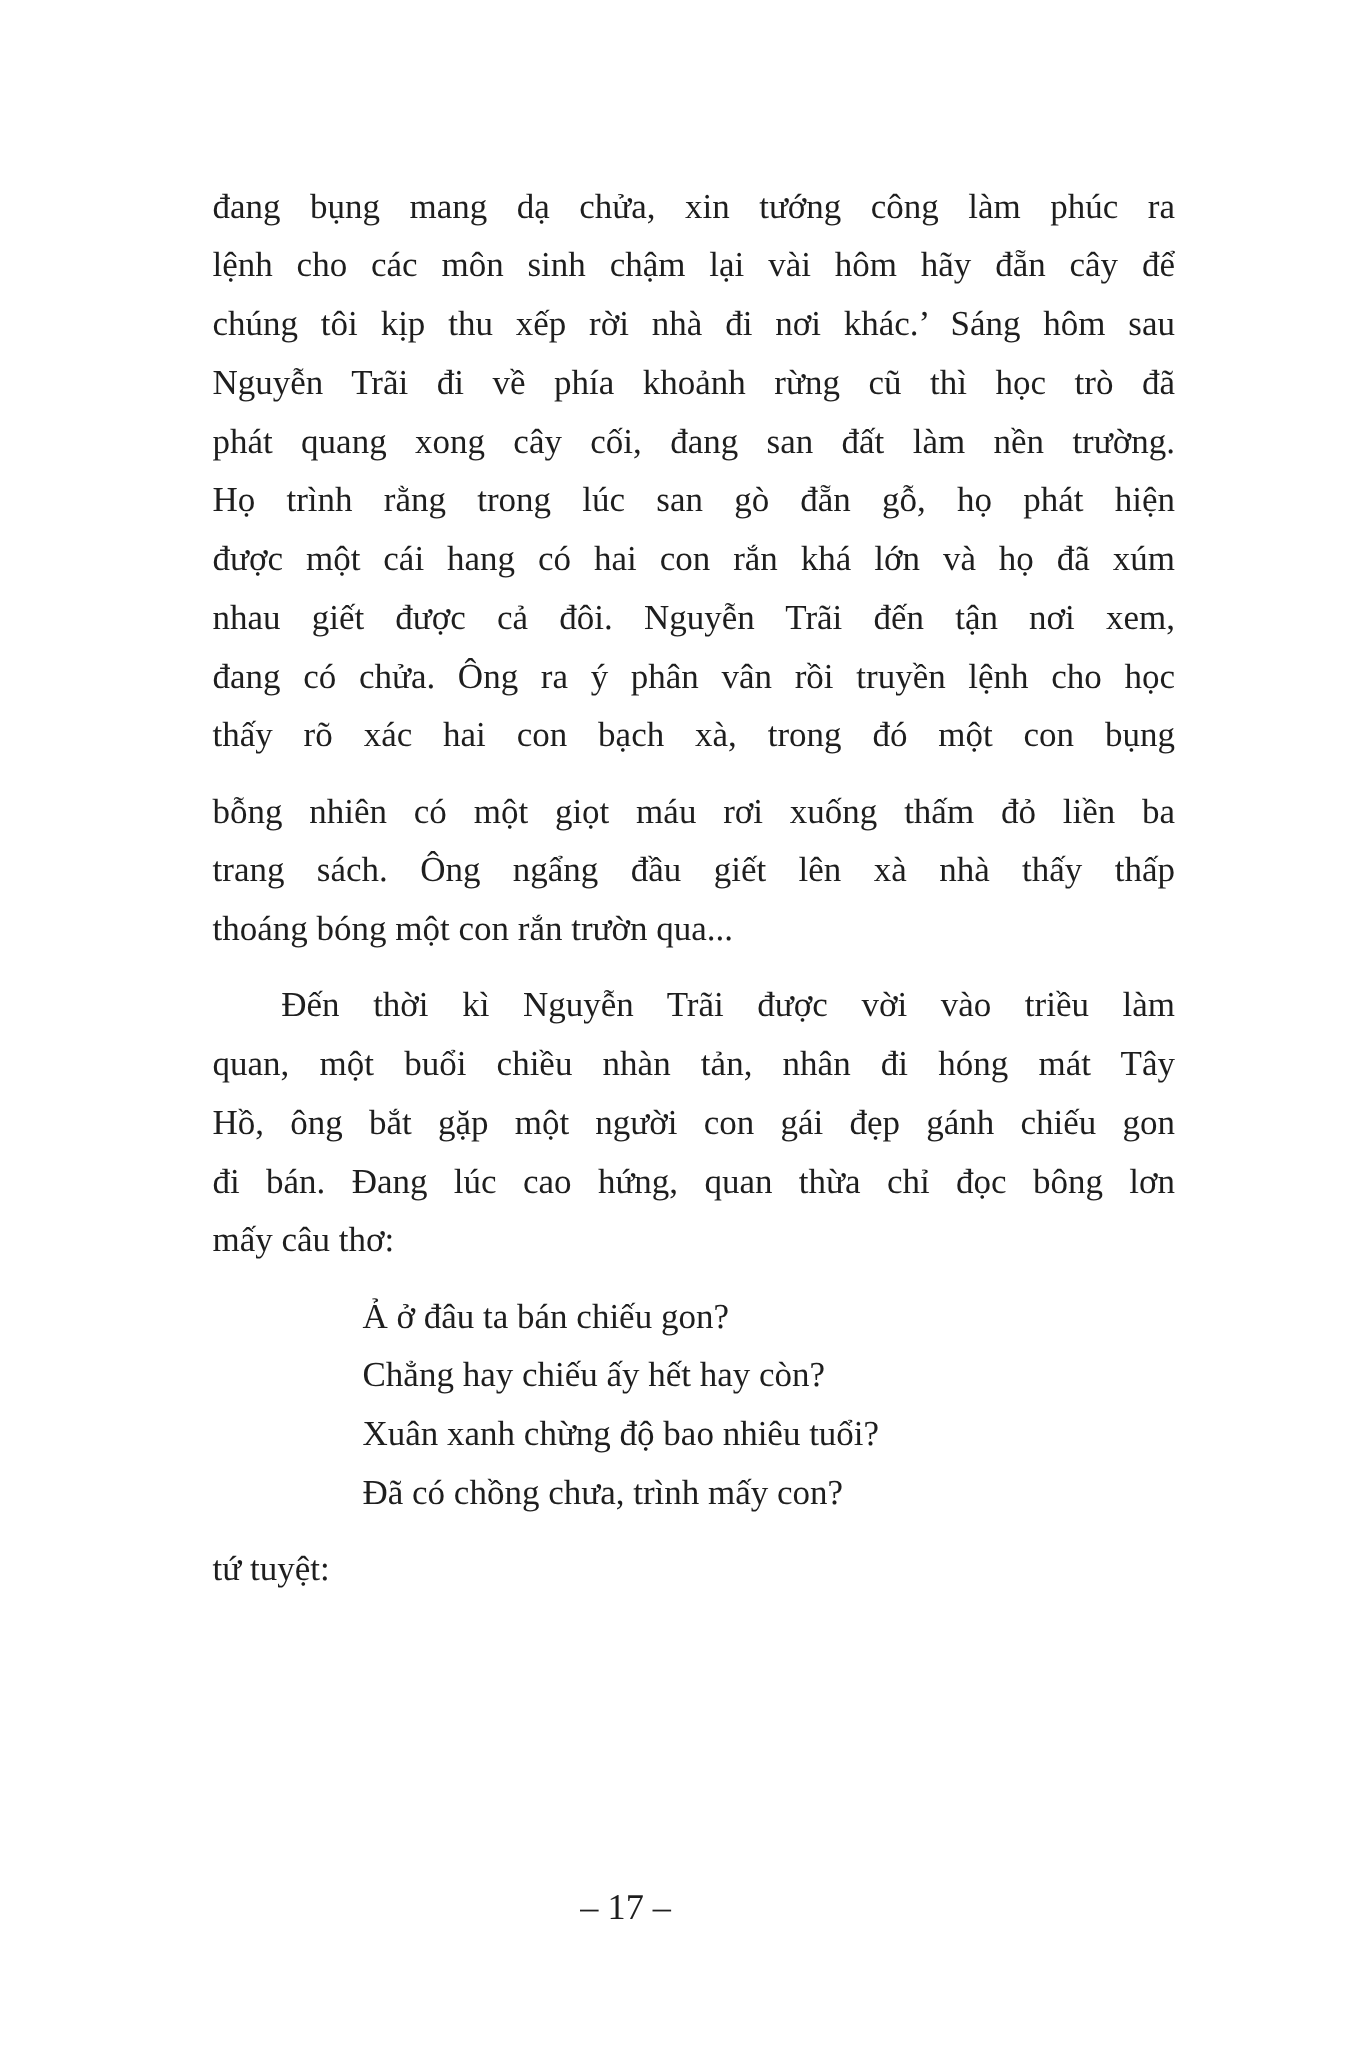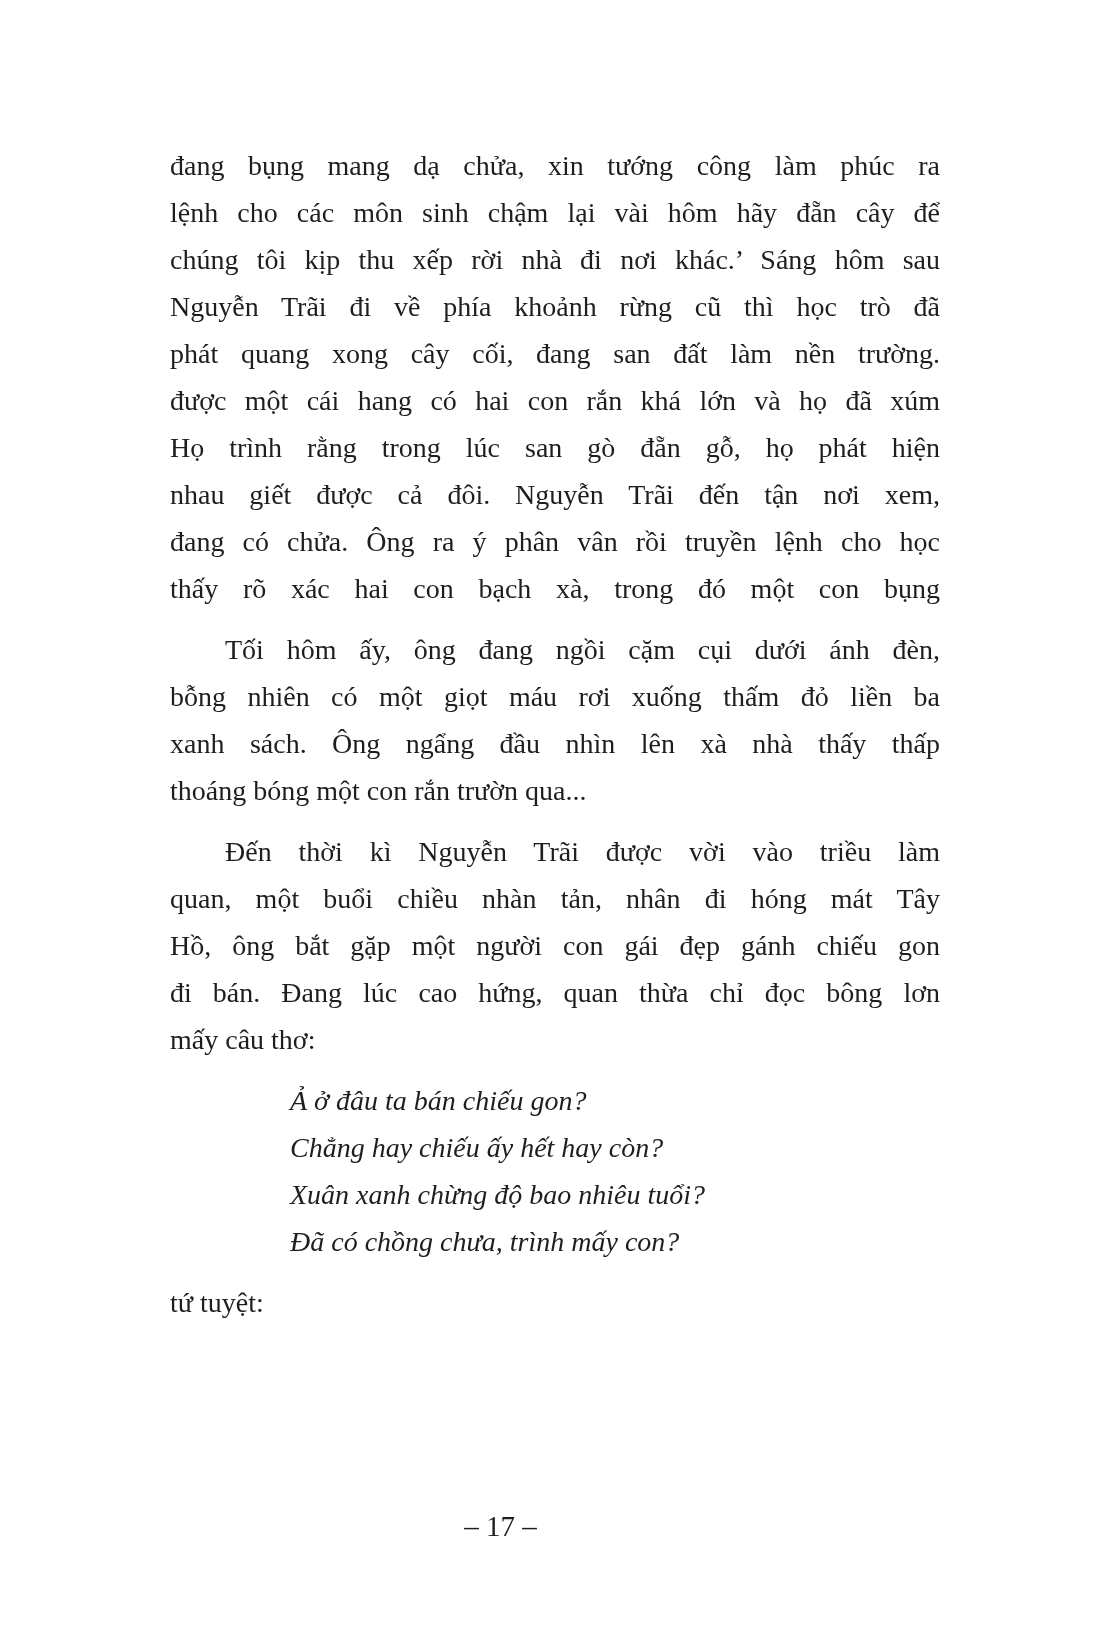--- a/index.html
+++ b/index.html
@@ -23,21 +23,20 @@
   .paragraph { margin: 0; }
   .paragraph + .paragraph { margin-top: 14px; }
   .line {
     text-align: justify;
     text-align-last: justify;
   }
   .line.last { text-align-last: left; }
   .paragraph.indented .line.first { text-indent: 55px; }
   .paragraph.poem {
     padding-left: 120px;
-    font-style: italic;
   }
   .paragraph.poem .line {
     text-align: left;
     text-align-last: left;
   }
   .page-footer {
     position: absolute;
     left: 0;
     top: 1506px;
     width: 1001px;
@@ -50,30 +49,29 @@
 </head>
 <body>
 
 <div id="paragraphs-container" class="text-block">
     <div class="paragraph body">
       <div class="line first">đang bụng mang dạ chửa, xin tướng công làm phúc ra</div>
       <div class="line">lệnh cho các môn sinh chậm lại vài hôm hãy đẵn cây để</div>
       <div class="line">chúng tôi kịp thu xếp rời nhà đi nơi khác.’ Sáng hôm sau</div>
       <div class="line">Nguyễn Trãi đi về phía khoảnh rừng cũ thì học trò đã</div>
       <div class="line">phát quang xong cây cối, đang san đất làm nền trường.</div>
+      <div class="line">Họ trình rằng trong lúc san gò đẵn gỗ, họ phát hiện</div>
       <div class="line">được một cái hang có hai con rắn khá lớn và họ đã xúm</div>
-      <div class="line">Họ trình rằng trong lúc san gò đẵn gỗ, họ phát hiện</div>
       <div class="line">nhau giết được cả đôi. Nguyễn Trãi đến tận nơi xem,</div>
       <div class="line">đang có chửa. Ông ra ý phân vân rồi truyền lệnh cho học</div>
       <div class="line">thấy rõ xác hai con bạch xà, trong đó một con bụng</div>
     </div>
     <div class="paragraph body indented">
-      <div class="line first">Tối hôm ấy, ông đang ngồi cặm cụi dưới ánh đèn,</div>
       <div class="line">bỗng nhiên có một giọt máu rơi xuống thấm đỏ liền ba</div>
-      <div class="line">xanh sách. Ông ngẩng đầu nhìn lên xà nhà thấy thấp</div>
+      <div class="line">trang sách. Ông ngẩng đầu giết lên xà nhà thấy thấp</div>
       <div class="line last">thoáng bóng một con rắn trườn qua...</div>
     </div>
     <div class="paragraph body indented">
       <div class="line first">Đến thời kì Nguyễn Trãi được vời vào triều làm</div>
       <div class="line">quan, một buổi chiều nhàn tản, nhân đi hóng mát Tây</div>
       <div class="line">Hồ, ông bắt gặp một người con gái đẹp gánh chiếu gon</div>
       <div class="line">đi bán. Đang lúc cao hứng, quan thừa chỉ đọc bông lơn</div>
       <div class="line last">mấy câu thơ:</div>
     </div>
     <div class="paragraph poem">

